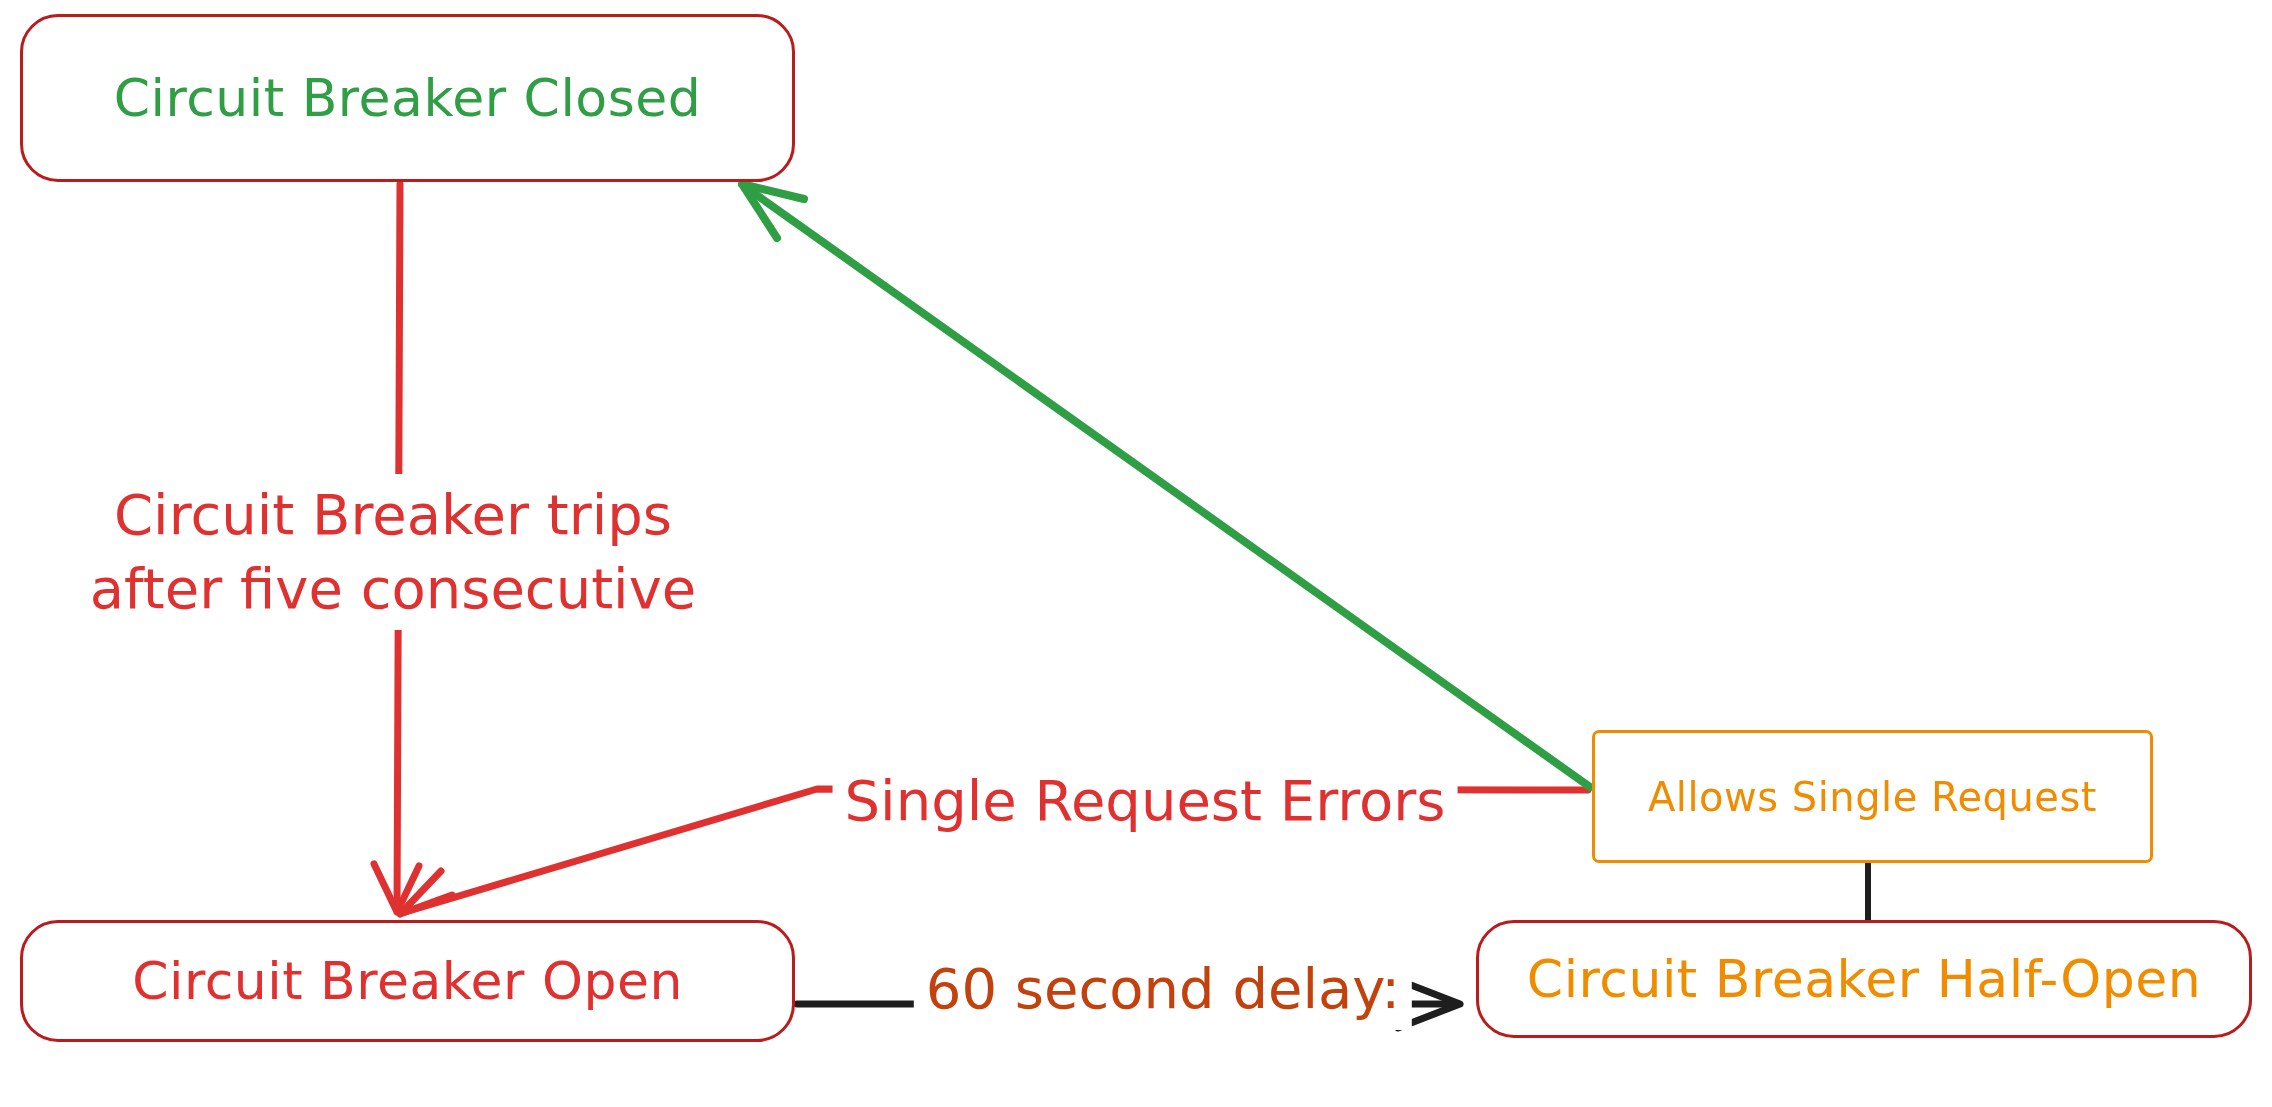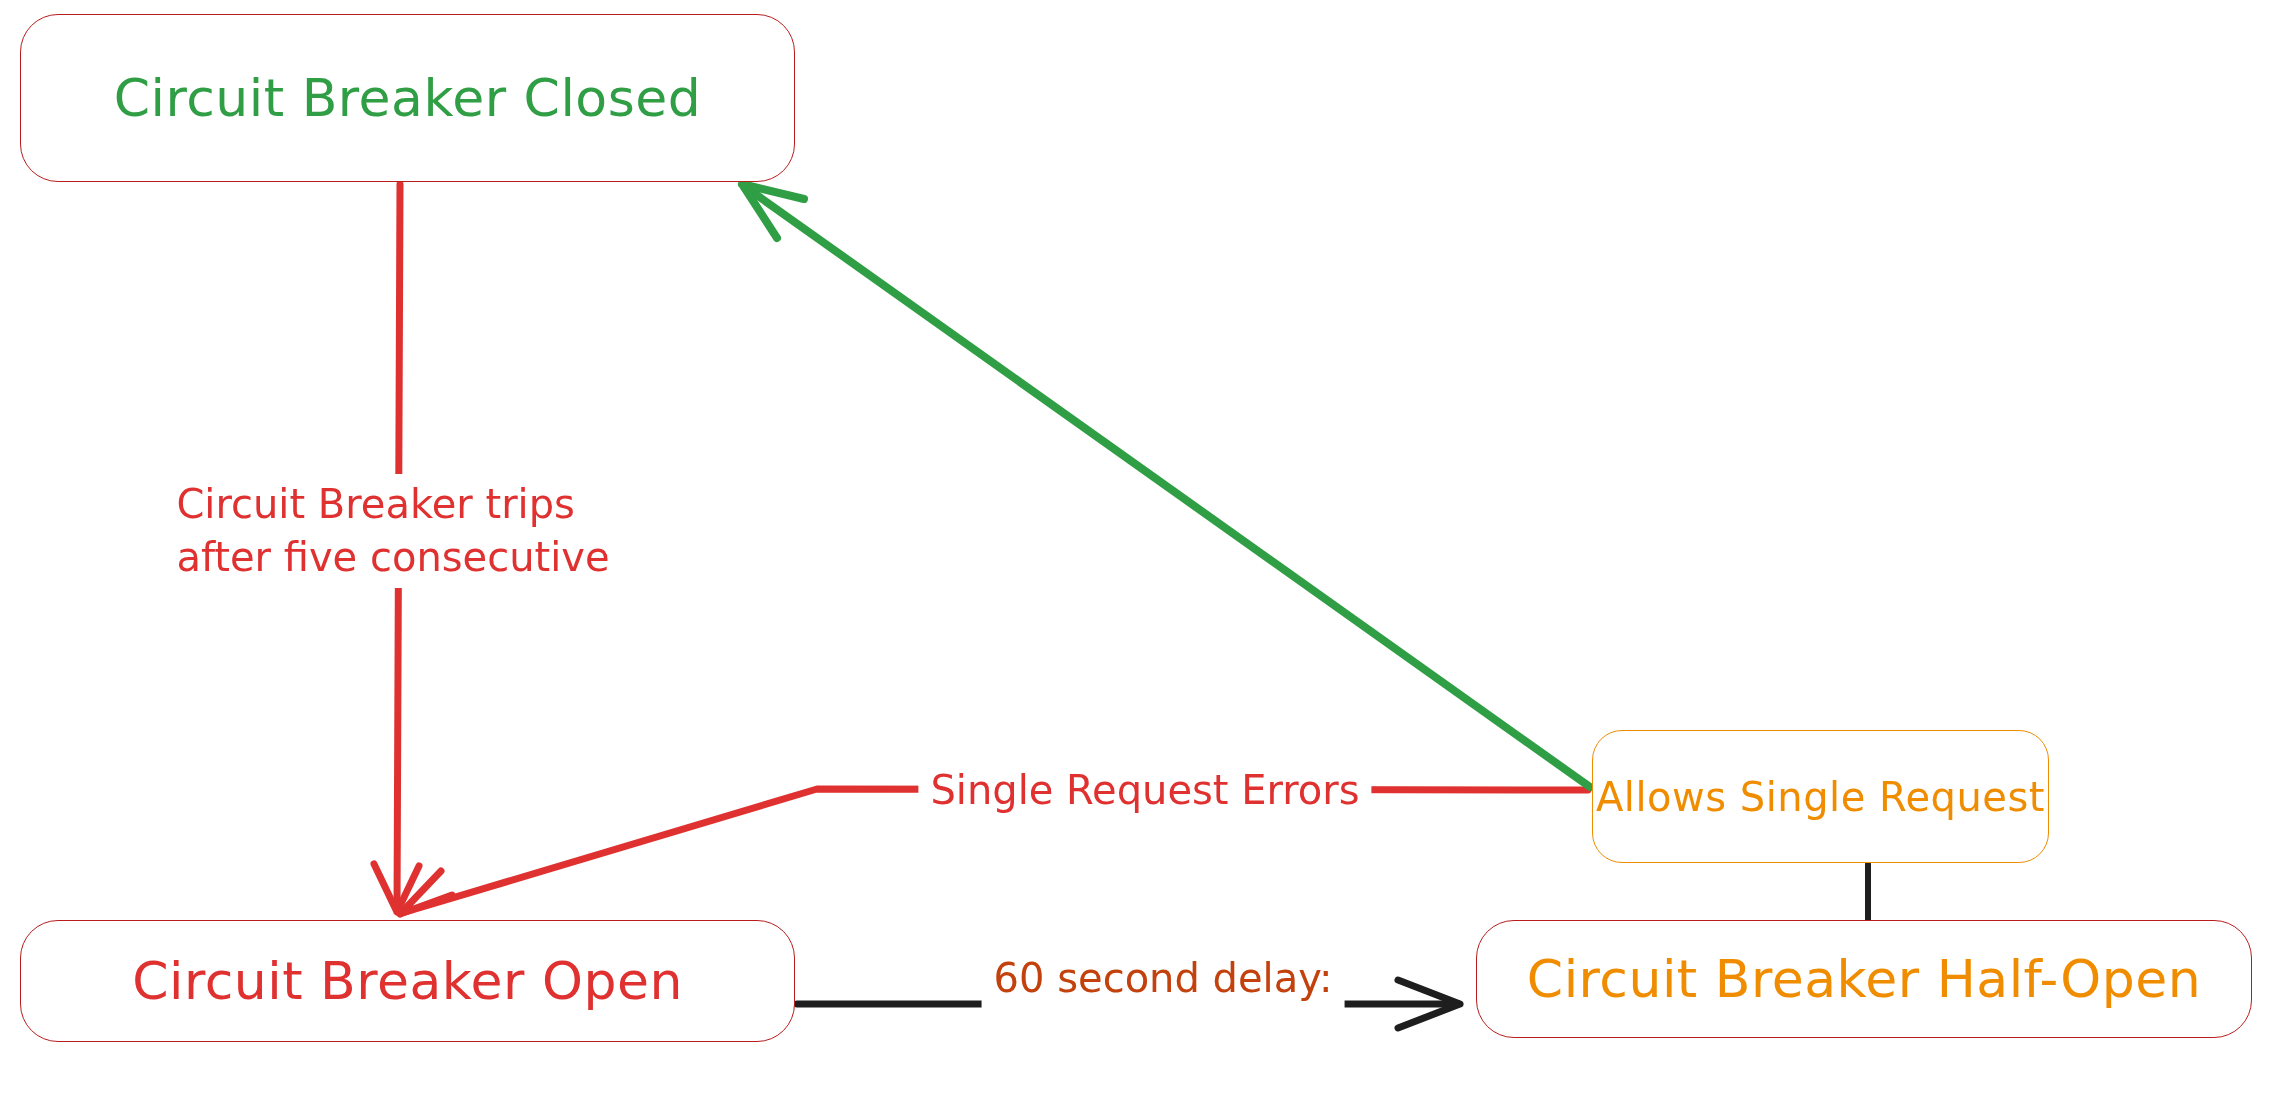--- a/index.html
+++ b/index.html
@@ -18,41 +18,41 @@
   .edges-svg {
     position: absolute;
     left: 0; top: 0;
     width: 2272px;
     height: 1107px;
   }
   .node {
     position: absolute;
     box-sizing: border-box;
     background: #ffffff;
-    border: 1px solid #b91c1c;
+    border: 3px solid #b91c1c;
     border-radius: 38px;
     display: flex;
     align-items: center;
     justify-content: center;
   }
   .node-title {
     font-size: 52px;
     font-weight: 500;
     letter-spacing: 0.5px;
     white-space: nowrap;
   }
   .edge-label {
     position: absolute;
     transform: translateX(-50%);
     background: #ffffff;
     padding: 4px 12px;
-    font-size: 40px;
+    font-size: 56px;
     font-weight: 500;
     line-height: 1.32;
-    text-align: left;
+    text-align: center;
     white-space: nowrap;
   }
   .node-allows {
     border-radius: 30px;
   }
   .node-allows .node-title {
     font-size: 40px;
   }
 </style>
 </head>
@@ -104,17 +104,17 @@
   </div>
 
   <div class="node" style="left:20px; top:920px; width:775px; height:122px;">
     <span class="node-title" style="color: rgb(224, 49, 49);">Circuit Breaker Open</span>
   </div>
 
   <div class="node" style="left:1476px; top:920px; width:776px; height:118px;">
     <span class="node-title" style="color: rgb(240, 140, 0);">Circuit Breaker Half-Open</span>
   </div>
 
-  <div class="node node-allows" style="left: 1592px; top: 730px; width: 457px; height: 133px; border-color: rgb(240, 140, 0);">
+  <div class="node node-allows" style="left: 1592px; top: 730px; width: 561px; height: 133px; border-color: rgb(240, 140, 0); border-radius: 7px;">
     <span class="node-title" style="color: rgb(240, 140, 0);">Allows Single Request</span>
   </div>
 
 </div>
 
 </body></html>

